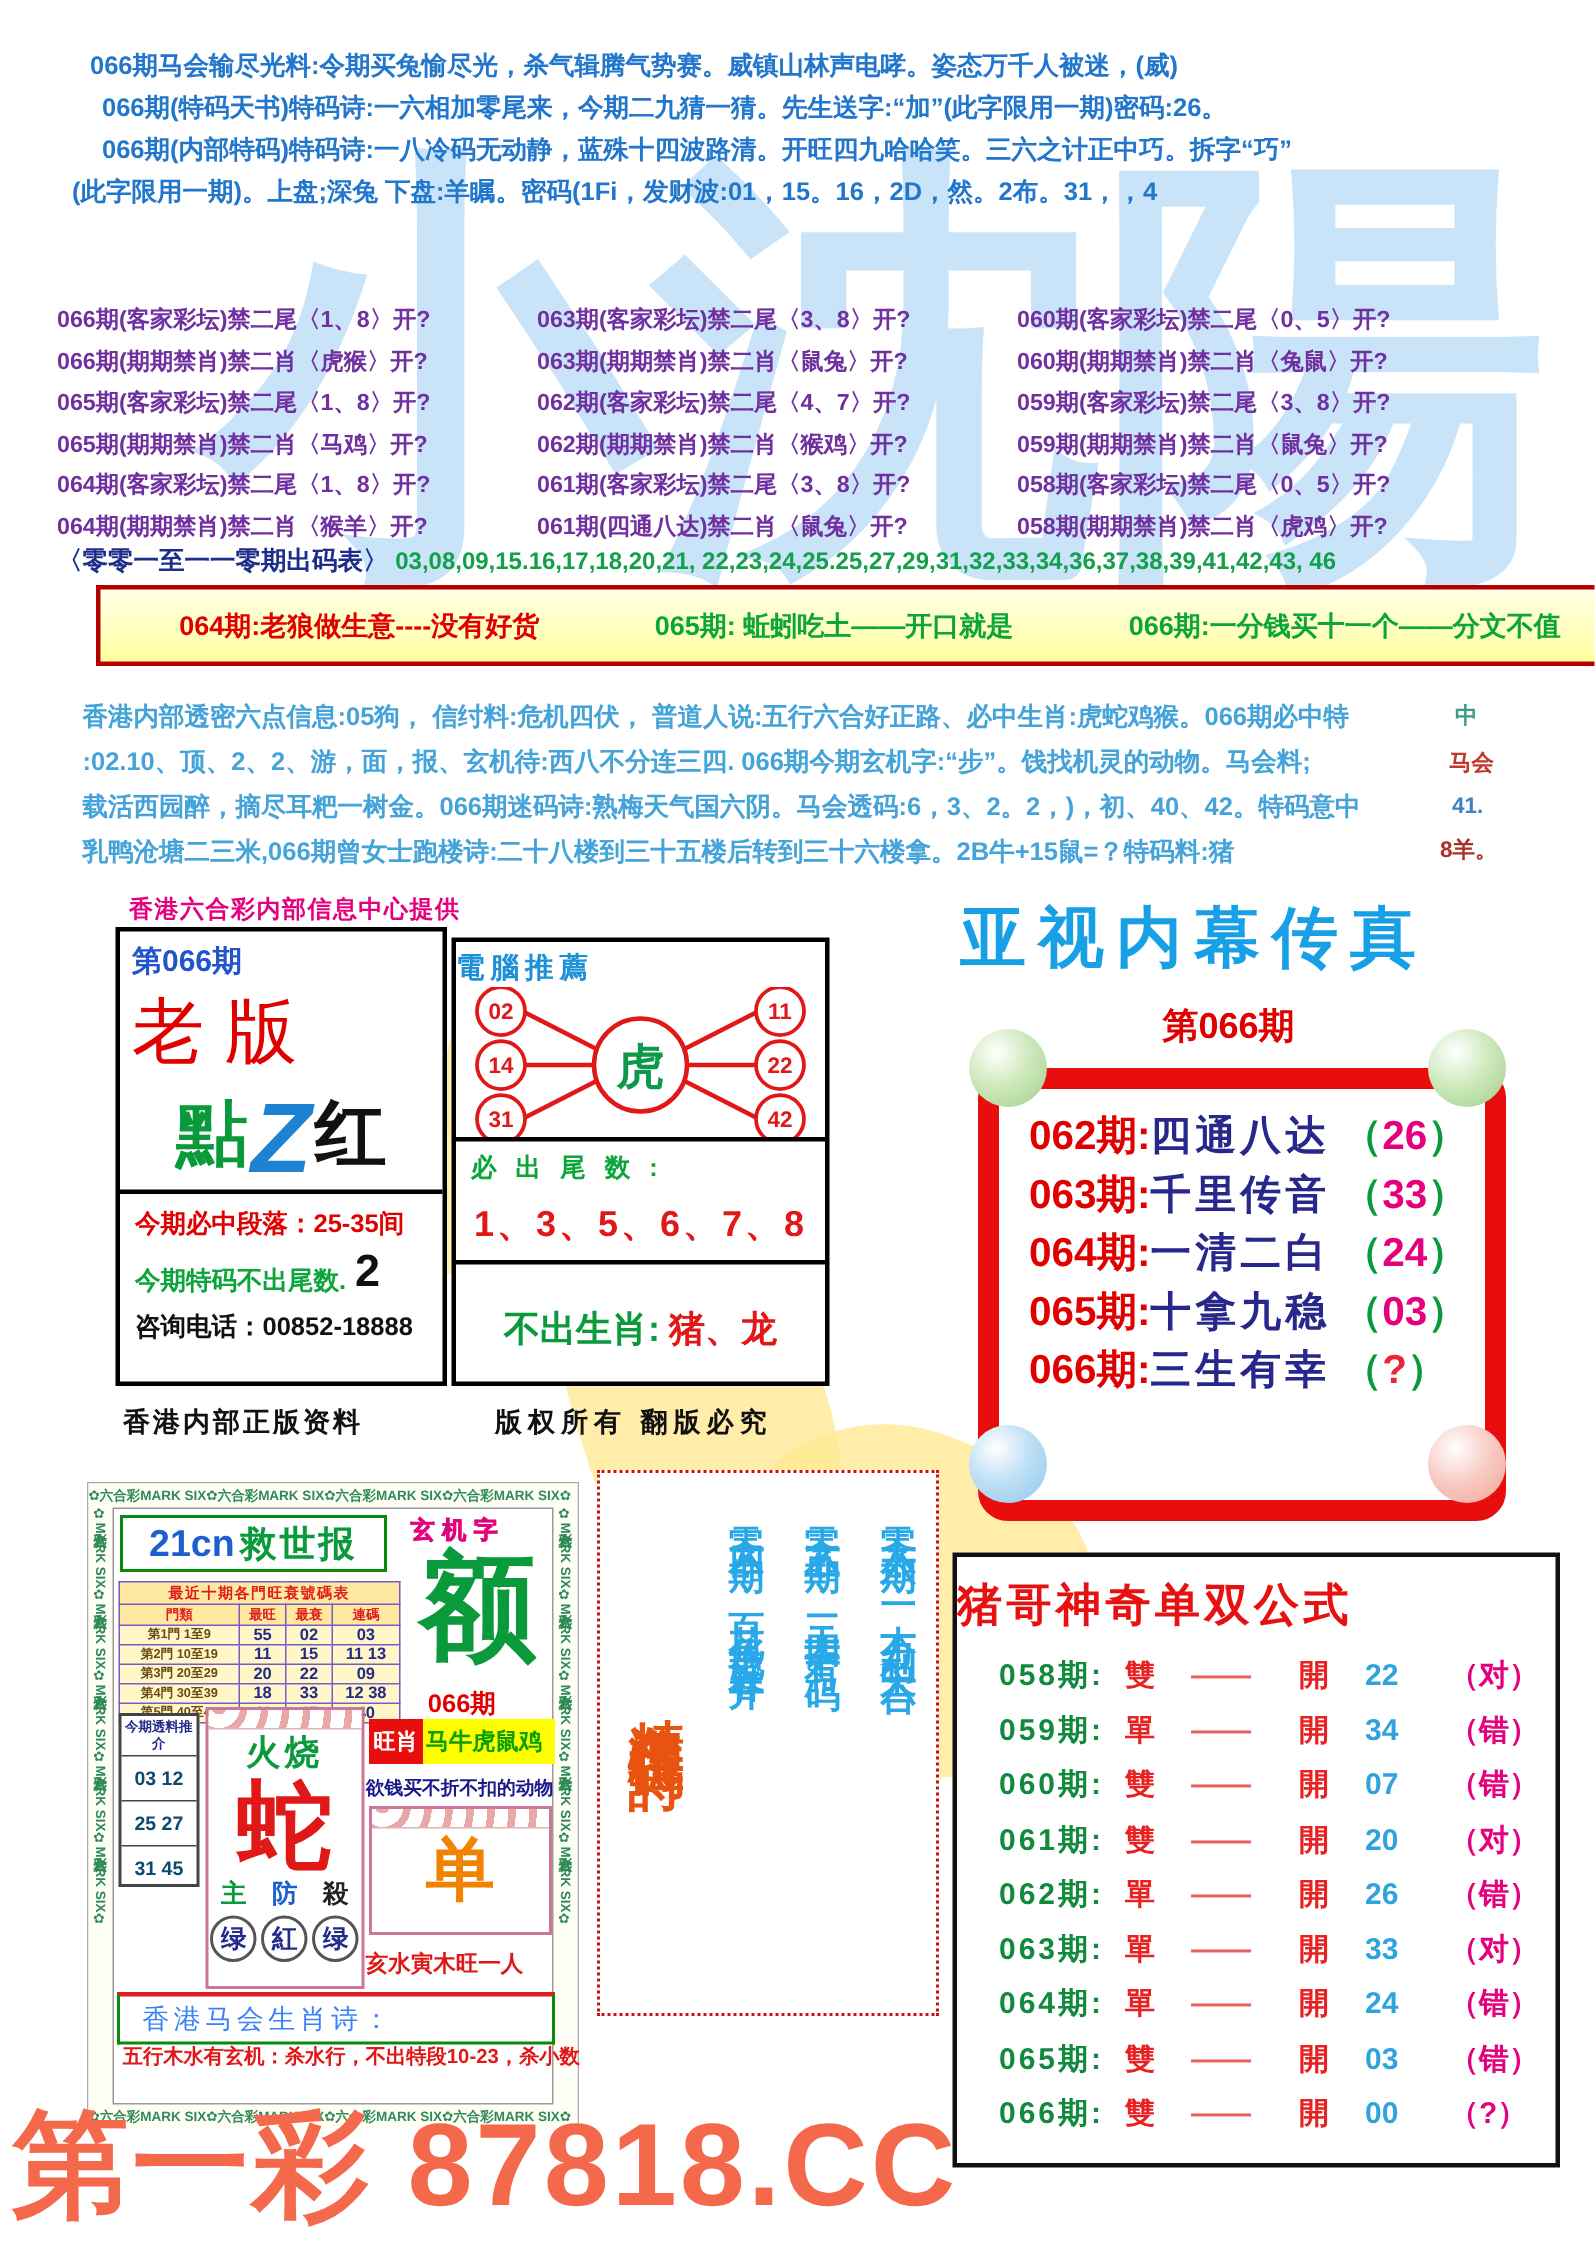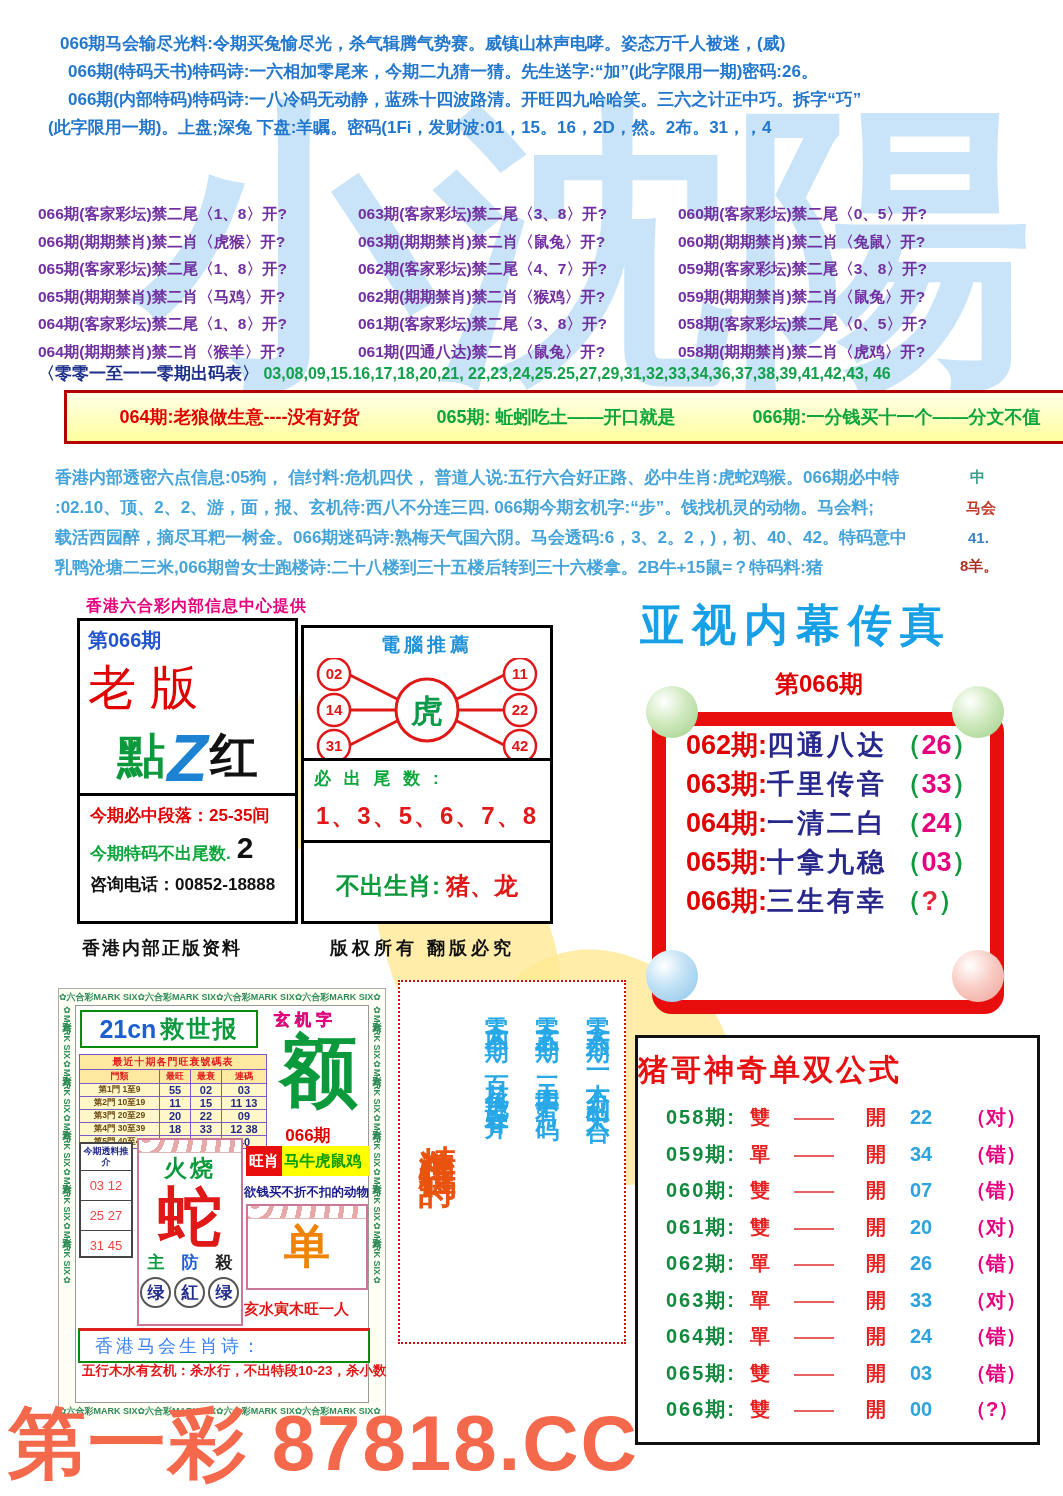--- a/index.html
+++ b/index.html
@@ -35,31 +35,31 @@
   .zch{color:#1e82d2;font-size:66px;font-weight:bold;font-style:italic;line-height:.9}
   .hong{color:#111;font-size:48px;font-weight:bold}
   .lb2{border-top:3px solid #000;padding:8px 10px}
   .lb2 .l1{color:#e00000;font-weight:bold;font-size:17px}
   .lb2 .l2{color:#0ba53a;font-weight:bold;font-size:17px}
   .lb2 .big2{color:#111;font-size:30px;font-weight:bold}
   .lb2 .l3{color:#111;font-weight:bold;font-size:17px;margin-top:8px}
   .caption{color:#111;font-size:18px;font-weight:bold;letter-spacing:2px}
   
   .mbox{border:3px solid #000;background:#fff}
-  .mb-title{color:#1e90d8;font-size:19px;font-weight:bold;text-align:center;letter-spacing:4px;padding-top:4px}
+  .mb-title{color:#1e90d8;font-size:19px;font-weight:bold;text-align:left;letter-spacing:4px;padding-top:4px}
   .mb-s2{border-top:3px solid #000;height:82px;padding:6px 10px}
   .mb-s2 .lab{color:#0ba53a;font-weight:bold;font-size:17px;letter-spacing:4px}
   .mb-s2 .nums{color:#e01818;font-weight:bold;font-size:24px;text-align:center;margin-top:10px;letter-spacing:2px}
   .mb-s3{border-top:3px solid #000;height:88px;display:flex;align-items:center;justify-content:center}
   .mb-s3 .lab{color:#0a9a3c;font-weight:bold;font-size:24px}
   .mb-s3 .val{color:#e01818;font-weight:bold;font-size:24px}
   
   .ys-title{color:#17a0e6;font-size:44px;font-weight:bold;letter-spacing:8px;white-space:nowrap}
   .ys-period{color:#e00000;font-size:24px;font-weight:bold}
-  .ys-frame{border:14px solid #e80e0e;border-radius:20px;background:#fff;padding:0 0 0 20px}
+  .ys-frame{border:14px solid #e80e0e;border-radius:20px;background:#fff;padding:12px 0 0 20px}
   .ys-row{white-space:nowrap;line-height:39px;font-weight:bold;font-size:27px}
   .ys-p{color:#e00000}.ys-t{color:#28288c;letter-spacing:3px}.ys-par{color:#0a9a3c}.ys-n{color:#e6007e}
   .ball{border-radius:50%;width:52px;height:52px;z-index:3}
   .ball-g{background:radial-gradient(circle at 35% 30%,#fff,#cfe9bd 45%,#9fcf8a)}
   .ball-b{background:radial-gradient(circle at 35% 30%,#fff,#bfe0f5 45%,#8fc6ea)}
   .ball-p{background:radial-gradient(circle at 35% 30%,#fff,#f8cdc5 45%,#f0a298)}
   
   .ms-strip{color:#2e8b57;background:#fffef5;font-size:9px;font-weight:bold;overflow:hidden;white-space:nowrap;line-height:16px}
   .ms-v{writing-mode:vertical-rl;line-height:16px;width:16px;height:398px}
   .cn-inner{background:#fff;border:1px solid #999}
@@ -69,21 +69,21 @@
   .xjz{color:#15803d;font-size:16px;font-weight:bold;letter-spacing:5px;-webkit-text-stroke:.6px #e6007e}
   .xjz-char{color:#0a9a3c;font-size:78px;font-weight:bold;line-height:1}
   table.cn-t{border-collapse:collapse;background:#fff7c8;font-weight:bold}
   table.cn-t td,table.cn-t th{border:1px solid #7a5ac8;text-align:center;padding:0 1px}
   .cn-t .cap{background:#ffe9a0;color:#e02020;font-size:10px;letter-spacing:1px}
   .cn-t .hd{background:#ffe9a0;color:#e02020;font-size:9px}
   .cn-t .door{color:#6b4a12;font-size:8.5px}
   .cn-t .num{color:#222a8a;font-size:11px}
   .mini{border:2px solid #444;background:#fff;text-align:center}
   .mini .tt{color:#222a8a;font-size:9px;font-weight:bold;line-height:11px;border-bottom:1px solid #444;padding:2px 0}
-  .mini .pp{color:#ef4444;font-size:13px;font-weight:normal;border-bottom:1px solid #444;padding:7px 0}
+  .mini .pp{color:#0c4a6e;font-size:13px;font-weight:bold;border-bottom:1px solid #444;padding:7px 0}
   .mini .pp:last-child{border-bottom:none}
   .curtain{height:13px;background:repeating-radial-gradient(circle at 7px -2px,#e8a8a8 0 5px,#fff 5px 14px);border-bottom:1px solid #e0b4b4}
   .snakebox{border:2px solid #c79}
   .huoshao{color:#0a9a3c;font-size:23px;font-weight:bold;text-align:center;letter-spacing:3px}
   .snake{color:#e01818;font-size:64px;font-weight:bold;text-align:center;line-height:1.05}
   .zfs{display:flex;justify-content:space-around;font-size:17px;font-weight:bold}
   .zfs .a{color:#0a9a3c}.zfs .b{color:#1e5fd0}.zfs .c{color:#222}
   .crow{display:flex;justify-content:space-around;margin-top:3px}
   .crc{width:31px;height:31px;border:2px solid #555;border-radius:50%;display:flex;align-items:center;justify-content:center;
        color:#222a8a;font-weight:bold;font-size:17px;background:#fff}

